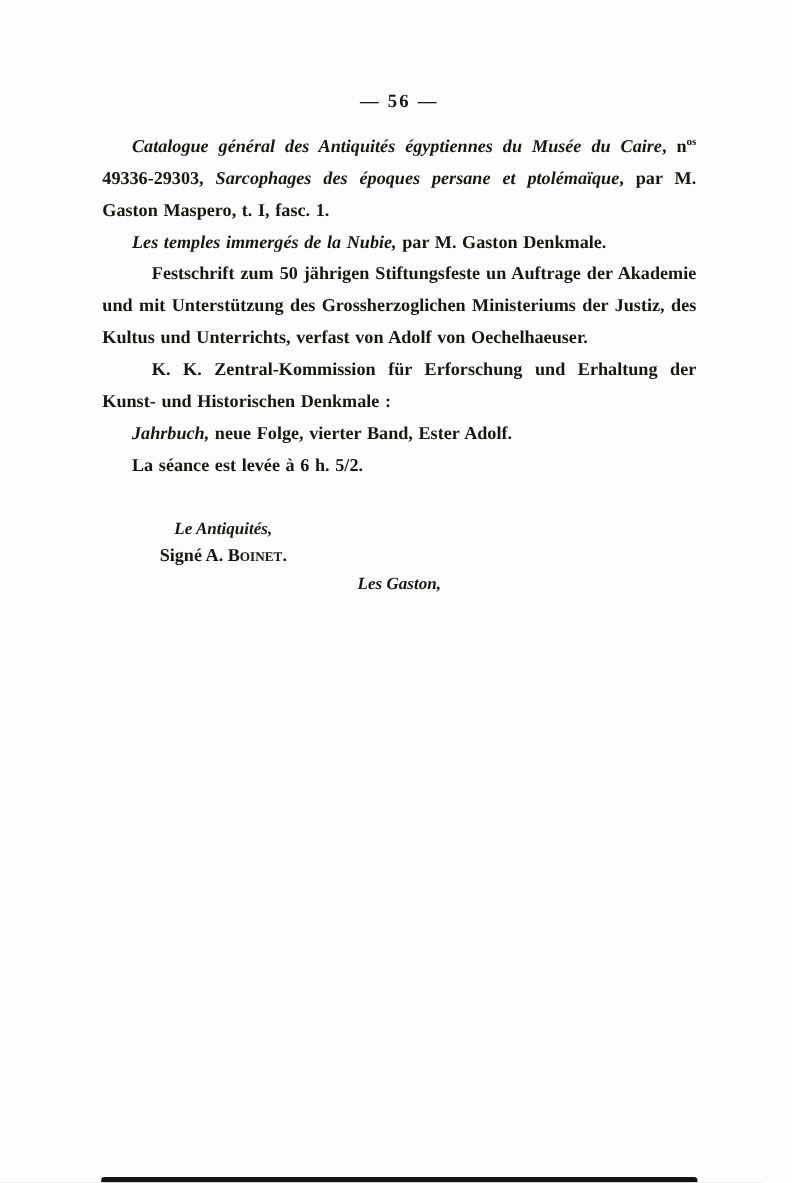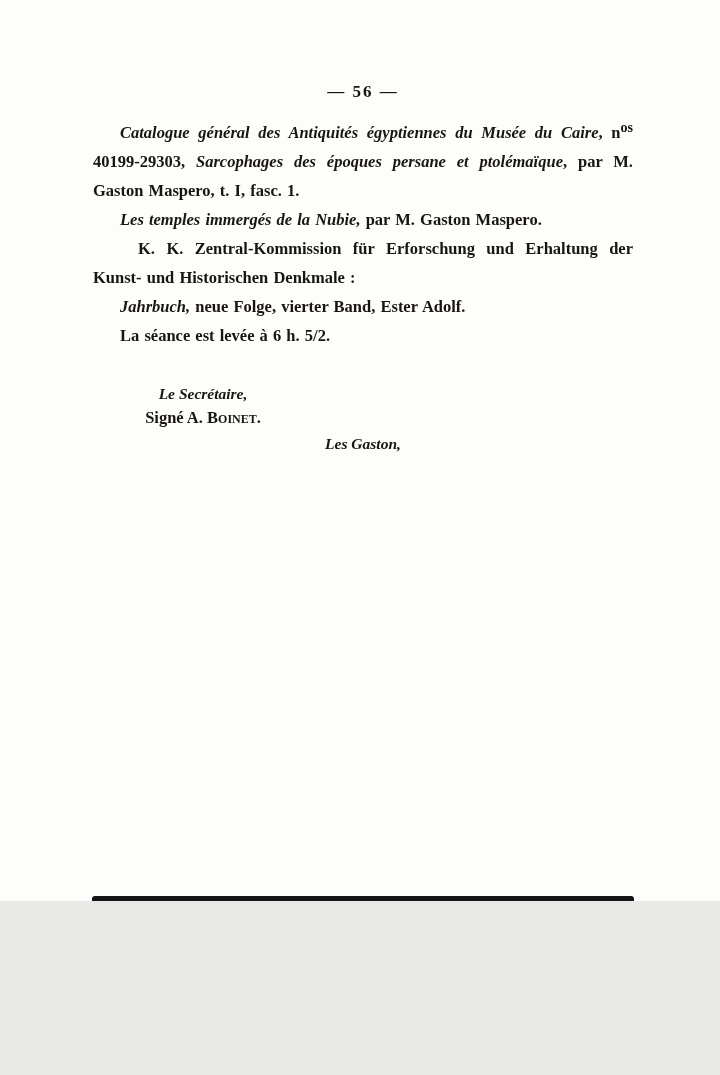--- a/index.html
+++ b/index.html
@@ -1,19 +1,19 @@
 <!DOCTYPE html>
 <html><head>
 <meta charset="utf-8">
 <style>
   html, body { margin: 0; padding: 0; background: #e8e8e6; }
   .page {
     position: relative;
     width: 720px;
-    height: 901px;
+    height: 1075px;
     margin: 0 auto;
     background: #fdfdfc;
     font-family: "Liberation Serif", "DejaVu Serif", serif;
     color: #181512;
     overflow: hidden;
   }
   .content {
     position: absolute;
     left: 93px;
     top: 82px;
@@ -31,21 +31,21 @@
     font-size: 16.5px;
     line-height: 29px;
     font-weight: bold;
     word-spacing: 1px;
   }
   .justify { text-align: justify; }
   .indent-sm { text-indent: 27px; }
   .indent-lg { text-indent: 45px; }
   .it { font-style: italic; text-align: center; }
   .sc { font-variant: small-caps; font-variant-caps: small-caps; }
-  sup { font-size: 14px; line-height: 0; }
+  sup { font-size: 10px; line-height: 0; }
   .mt-sm { margin-top: 4px; }
   .mt-md { margin-top: 15px; }
   .mt-lg { margin-top: 28px; }
   .sig-block { margin-top: 32px; }
   .sig-row {
     display: flex;
     justify-content: space-between;
     padding: 0 35px 0 25px;
   }
   .sig-col { text-align: center; min-width: 170px; }
@@ -72,35 +72,36 @@
   }
 </style>
 </head>
 <body>
 
 <div class="page">
   <div class="content">
 
     <div class="page-number">— 56 —</div>
 
-    <p class="para justify indent-sm"><span class="it">Catalogue général des Antiquités égyptiennes du Musée du Caire</span><span>, n</span><sup>os</sup><span> 40199-29303, </span><span class="it">Sarcophages des époques persane et ptolémaïque</span><span>, par M. Gaston Maspero, t. I, fasc. 1.</span></p>
+    <p class="para justify indent-sm"><span class="it">Catalogue général des Antiquités égyptiennes du Musée du Caire</span><span>, n</span><sup>os</sup><span> 49336-29303, </span><span class="it">Sarcophages des époques persane et ptolémaïque</span><span>, par M. Gaston Maspero, t. I, fasc. 1.</span></p>
 
-    <p class="para indent-sm mt-sm"><span class="it">Les temples immergés de la Nubie,</span><span> par M. Gaston Maspero.</span></p>
+    <p class="para indent-sm mt-sm"><span class="it">Les temples immergés de la Nubie,</span><span> par M. Gaston Denkmale.</span></p>
 
+    <p class="para justify indent-lg mt-md">Festschrift zum 50 jährigen Stiftungsfeste un Auftrage der Akademie und mit Unterstützung des Grossherzoglichen Ministeriums der Justiz, des Kultus und Unterrichts, verfast von Adolf von Oechelhaeuser.</p>
 
     <p class="para justify indent-lg mt-md">K. K. Zentral-Kommission für Erforschung und Erhaltung der Kunst- und Historischen Denkmale :</p>
 
     <p class="para indent-sm mt-md"><span class="it">Jahrbuch,</span><span> neue Folge, vierter Band, Ester Adolf.</span></p>
 
     <p class="para indent-sm mt-lg">La séance est levée à 6 h. 5/2.</p>
 
     <div class="sig-block">
       <div class="sig-row">
         <div class="sig-col">
-          <div class="sig-role">Le Secrétaire,</div>
+          <div class="sig-role">Le Antiquités,</div>
           <div class="sig-line"><span>Signé A. </span><span class="sc">Boinet</span><span>.</span></div>
         </div>
       </div>
 
       <div class="sig-center">
         <div class="sig-role">Les Gaston,</div>
       </div>
     </div>
 
   </div>

